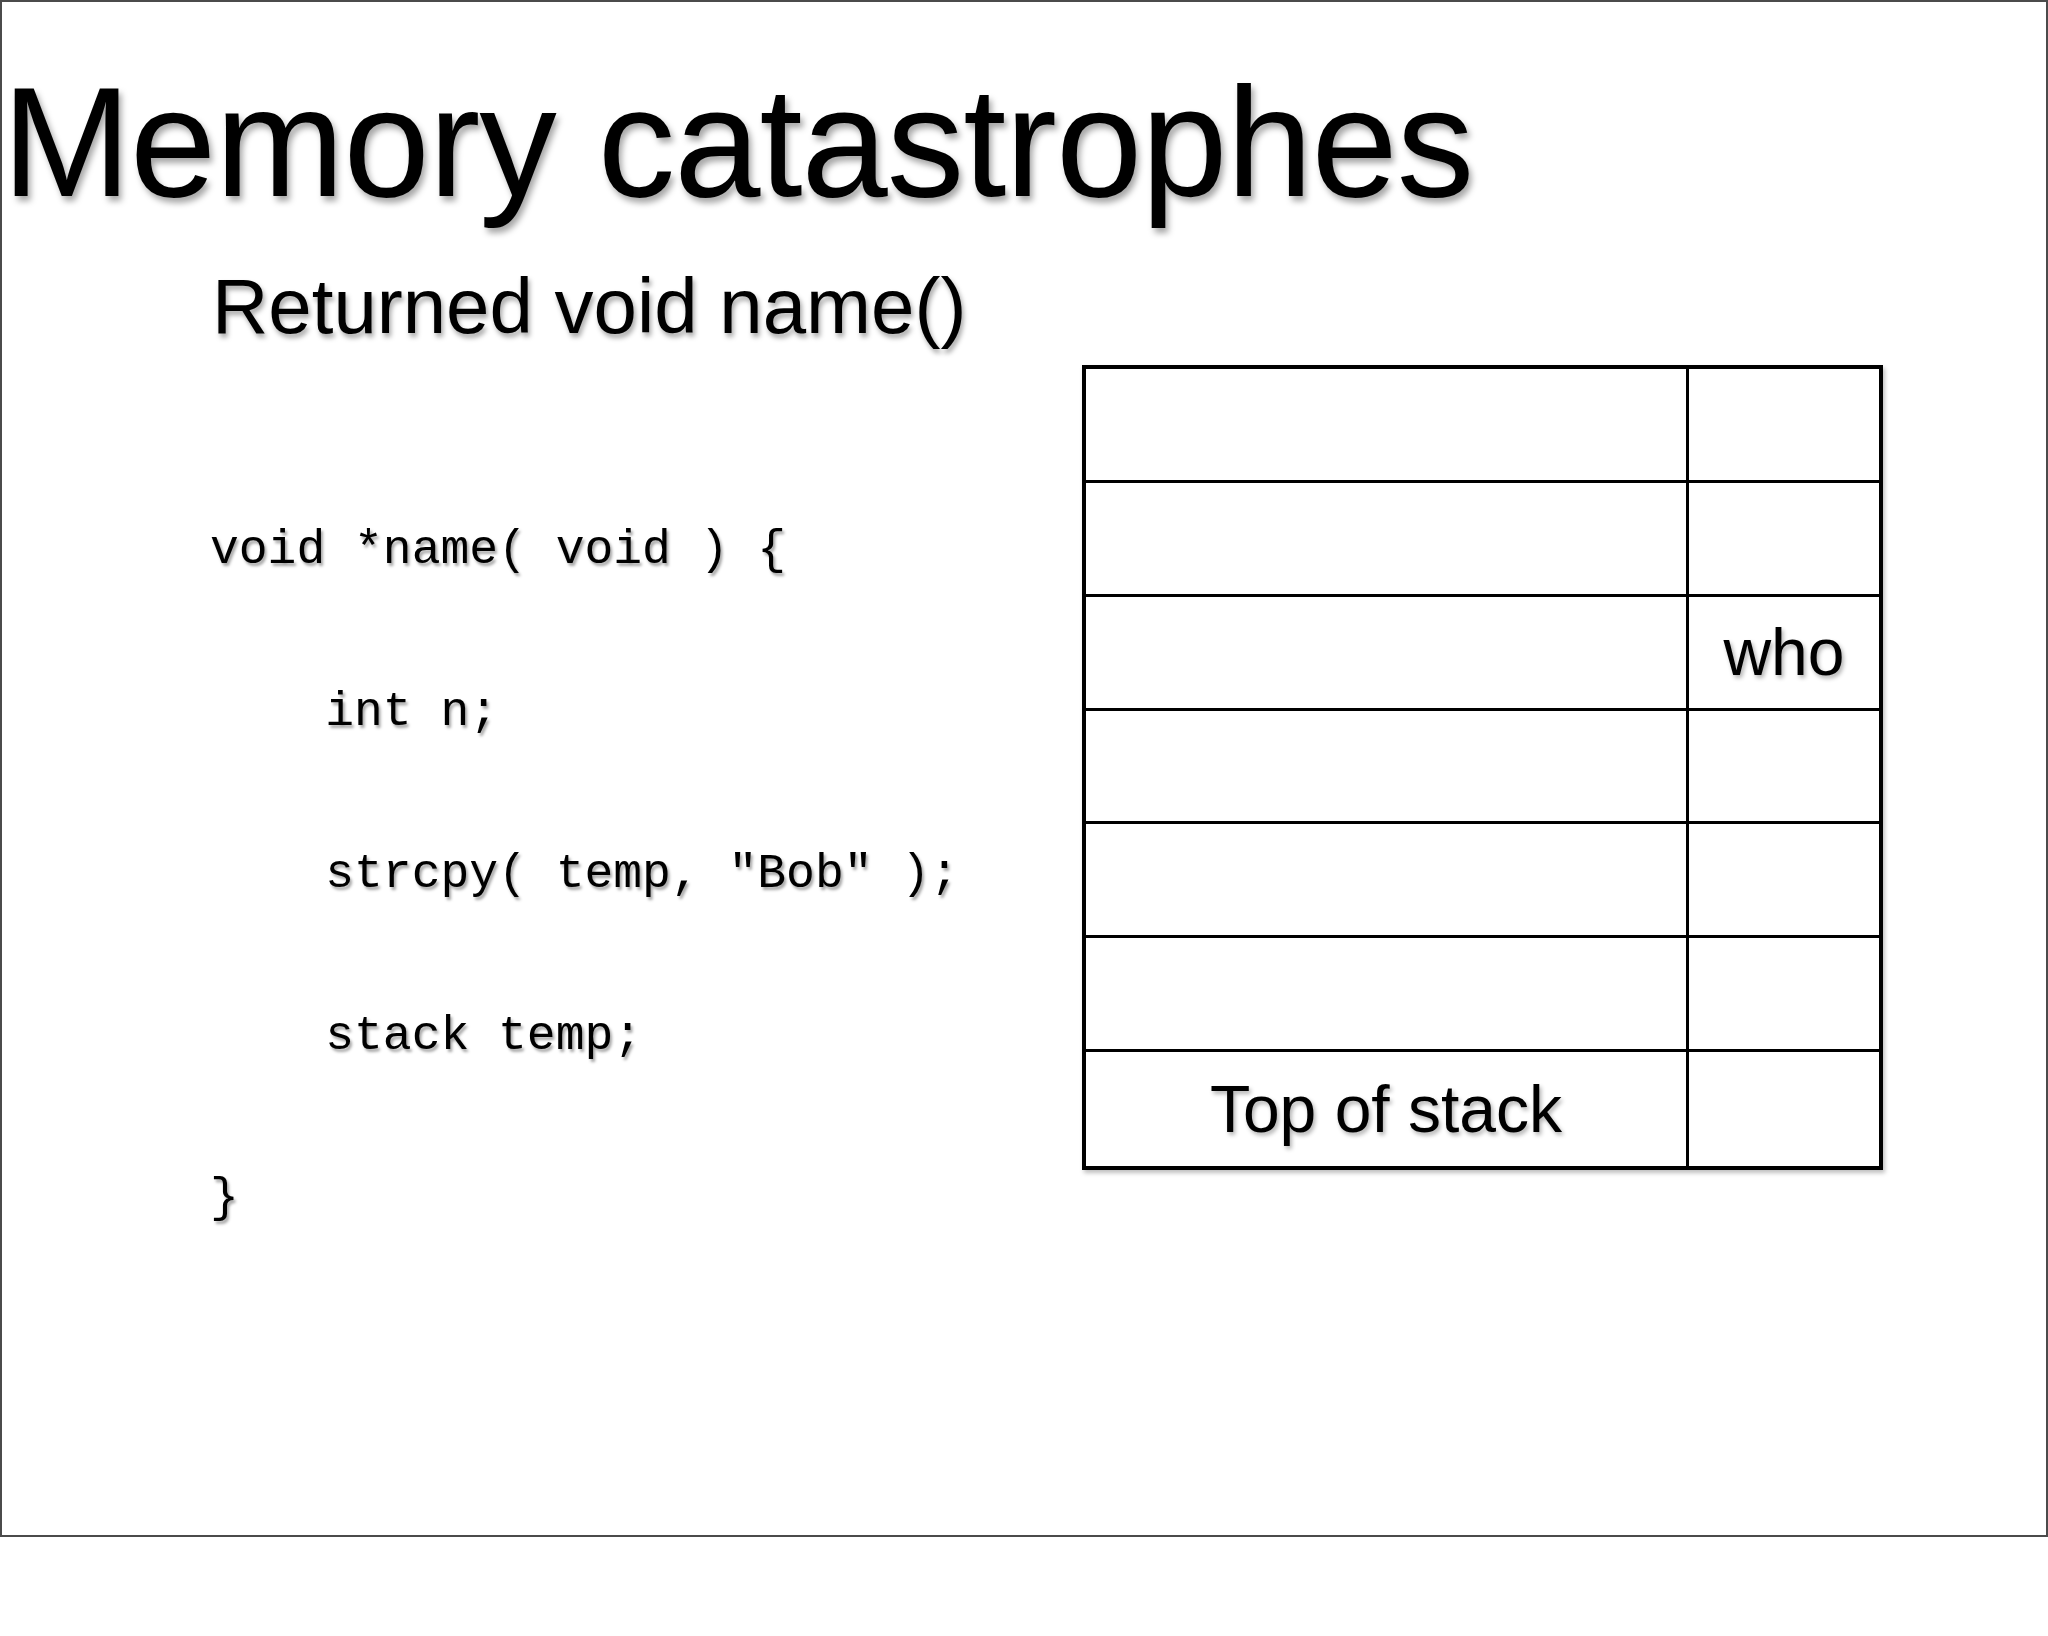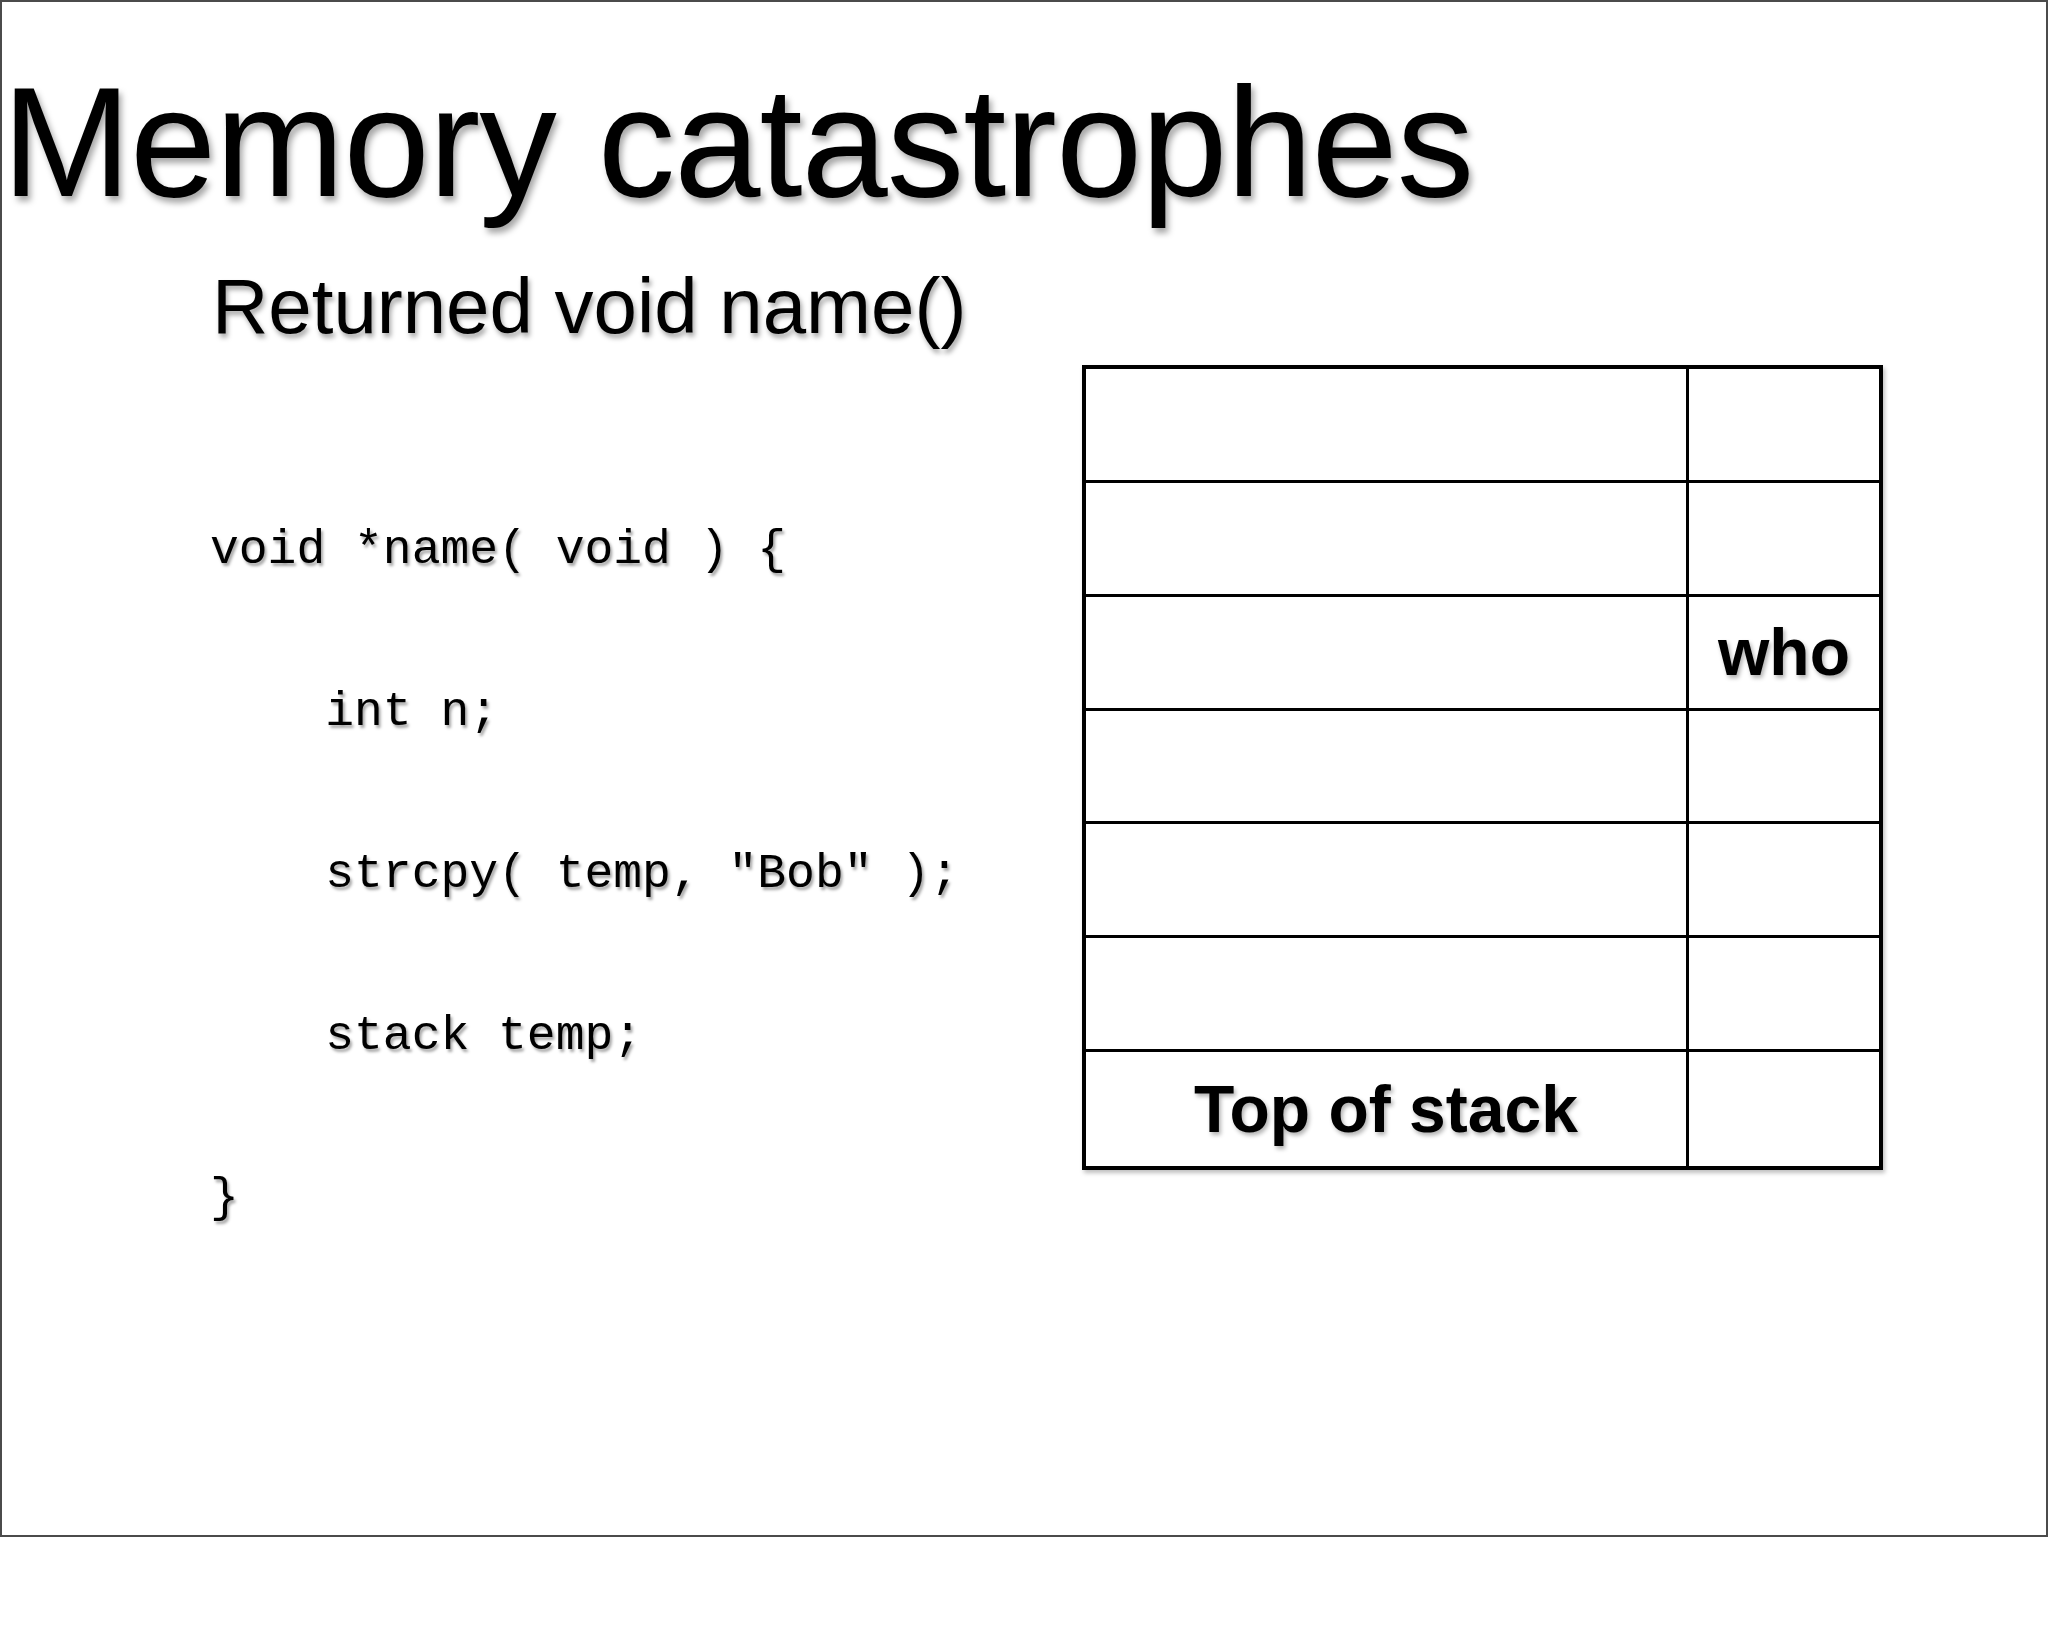--- a/index.html
+++ b/index.html
@@ -57,21 +57,20 @@
     filter: drop-shadow(2px 3px 2px rgba(0,0,0,0.25));
   }
   .stack .cell {
     display: flex; align-items: center; justify-content: center;
     font-size: 66px;
     border-right: 3px solid var(--table-border);
     border-bottom: 3px solid var(--table-border);
     text-shadow: 2px 3px 4px rgba(0,0,0,0.3);
     white-space: nowrap;
     overflow: hidden;
-    font-weight: bold;
   }
   .stack .cell.col-last { border-right: none; }
   .stack .cell.row-last { border-bottom: none; }
 </style>
 </head>
 <body>
 
 <div class="slide">
 
   <h1 class="title">Memory catastrophes</h1>

